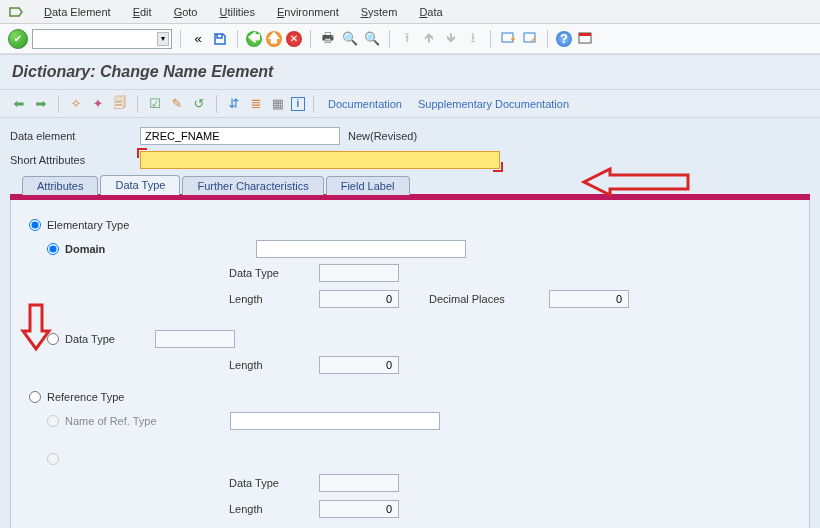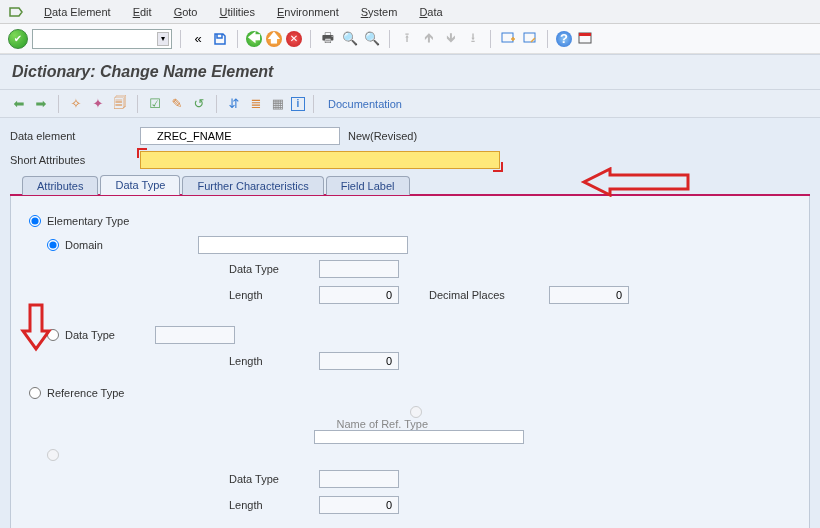--- a/index.html
+++ b/index.html
@@ -28,29 +28,29 @@
   .toolbar-app { display:flex; align-items:center; background: #e8eef6; padding: 4px 10px; gap:4px; height:28px; border-bottom:1px solid #cfd6e0;}
   .ta-icon { width:18px; height:18px; display:inline-flex; align-items:center; justify-content:center; font-size:13px; cursor:default;}
   .ta-left{color:#5aa35a;} .ta-right{color:#5aa35a;} .ta-act{color:#d9853a;} .ta-ctx{color:#c05a8a;}
   .ta-copy{color:#d9853a;} .ta-check{color:#5aa35a;} .ta-write{color:#d9853a;} .ta-display{color:#5aa35a;}
   .ta-hier{color:#3a7fd6;} .ta-prop{color:#d9853a;} .ta-grid{color:#888;} .ta-info{border:1px solid #3a7fd6; color:#3a7fd6; width:14px; height:14px; font-weight:bold; font-size:10px;}
   .ta-link { color:#3a6fbf; cursor:default; padding:0 6px;}
   
   .form-area { background: #e4ecf6; padding: 8px 10px 0 10px; }
   .form-row { display:flex; align-items:center; margin-bottom:4px; height:20px;}
   .form-label { width: 130px; color:#333;}
-  .form-input { border:1px solid #a8b2c0; background:#fff; height:18px; padding:0 16px; font-size:11px;}
+  .form-input { border:1px solid #a8b2c0; background:#fff; height:18px; padding:0 4px; font-size:11px;}
   .fi-name { width:200px; }
   .form-static { padding:0 8px; color:#333;}
   .desc-input { width: 360px; height:18px; background:#ffe97a; border:1px solid #d9a030;}
   .desc-wrap { position:relative; display:inline-block;}
   .desc-wrap::before { content:""; position:absolute; left:-3px; top:-3px; width:8px; height:8px; border-top:2px solid #d92525; border-left:2px solid #d92525;}
   .desc-wrap::after { content:""; position:absolute; right:-3px; bottom:-3px; width:8px; height:8px; border-bottom:2px solid #d92525; border-right:2px solid #d92525;}
   
-  .tabstrip { display:flex; align-items:flex-end; margin-top:4px; border-bottom:2px solid #be185d; padding-left:12px;}
+  .tabstrip { display:flex; align-items:flex-end; margin-top:4px; border-bottom:6px solid #be185d; padding-left:12px;}
   .tab { padding:3px 14px; border:1px solid #9aa6b8; border-bottom:none; border-radius:4px 4px 0 0; background:#d8e1ef; margin-right:2px; color:#2a4a8a; cursor:default; position:relative; top:1px;}
   .tab.active { background:#eef3fa; font-weight:normal; padding-bottom:4px;}
   
   .tab-body { background:#eef3fa; border:1px solid #c0cad8; border-top:none; padding:14px 18px 18px 18px; min-height:310px;}
   .grp { margin-bottom:10px;}
   .radio-row { display:flex; align-items:center; height:22px; margin-bottom:2px;}
   .radio { width:12px; height:12px; margin-right:6px;}
   .radio-label { color:#333;}
   .radio-row.disabled .radio-label { color:#888;}
   .sub { margin-left: 200px; display:flex; align-items:center; height:22px; margin-bottom:4px;}
@@ -152,20 +152,21 @@
   <span class="ta-icon ta-check">☑</span>
   <span class="ta-icon ta-write">✎</span>
   <span class="ta-icon ta-display">↺</span>
   <span class="tb-sep"></span>
   <span class="ta-icon ta-hier">⇵</span>
   <span class="ta-icon ta-prop">≣</span>
   <span class="ta-icon ta-grid">▦</span>
   <span class="ta-icon ta-info">i</span>
   <span class="tb-sep"></span>
   <span class="ta-link">Documentation</span>
+  <span class="ta-link">Supplementary Documentation</span>
 </div>
 
 <div class="form-area">
   <div class="form-row">
     <span class="form-label">Data element</span>
     <input class="form-input fi-name" value="ZREC_FNAME" style="">
     <span class="form-static">New(Revised)</span>
   </div>
   <div class="form-row">
     <span class="form-label">Short Attributes</span>
@@ -180,21 +181,21 @@
   </div>
 
   <div class="tab-body">
     <div class="grp">
       <div class="radio-row">
         <input type="radio" class="radio" checked="" style="">
         <span class="radio-label">Elementary Type</span>
       </div>
       <div class="radio-row" style="margin-left:18px;">
         <input type="radio" class="radio" checked="" style="">
-        <span class="radio-label" style="width:133px;">Domain</span>
+        <span class="radio-label" style="width:191px;font-weight:bold;">Domain</span>
         <input class="sub-input wide" value="" style="">
       </div>
       <div class="sub">
         <span class="sub-label">Data Type</span>
         <input class="sub-input blank" style="">
       </div>
       <div class="sub">
         <span class="sub-label">Length</span>
         <input class="sub-input" value="0" style="">
         <span class="gap"></span>
@@ -211,21 +212,21 @@
         <span class="sub-label">Length</span>
         <input class="sub-input" value="0" style="">
       </div>
     </div>
 
     <div class="grp">
       <div class="radio-row">
         <input type="radio" class="radio" style="">
         <span class="radio-label">Reference Type</span>
       </div>
-      <div class="radio-row disabled" style="margin-left:18px;flex-direction:column;">
+      <div class="radio-row disabled" style="margin-left:18px;">
         <input type="radio" class="radio" disabled="" style="">
         <span class="radio-label" style="width:165px;">Name of Ref. Type</span>
         <input class="sub-input wide" style="">
       </div>
       <div style="height:14px;"></div>
       <div class="radio-row disabled" style="margin-left:18px;">
         <input type="radio" class="radio" disabled="" style="">
       </div>
       <div class="sub">
         <span class="sub-label">Data Type</span>

